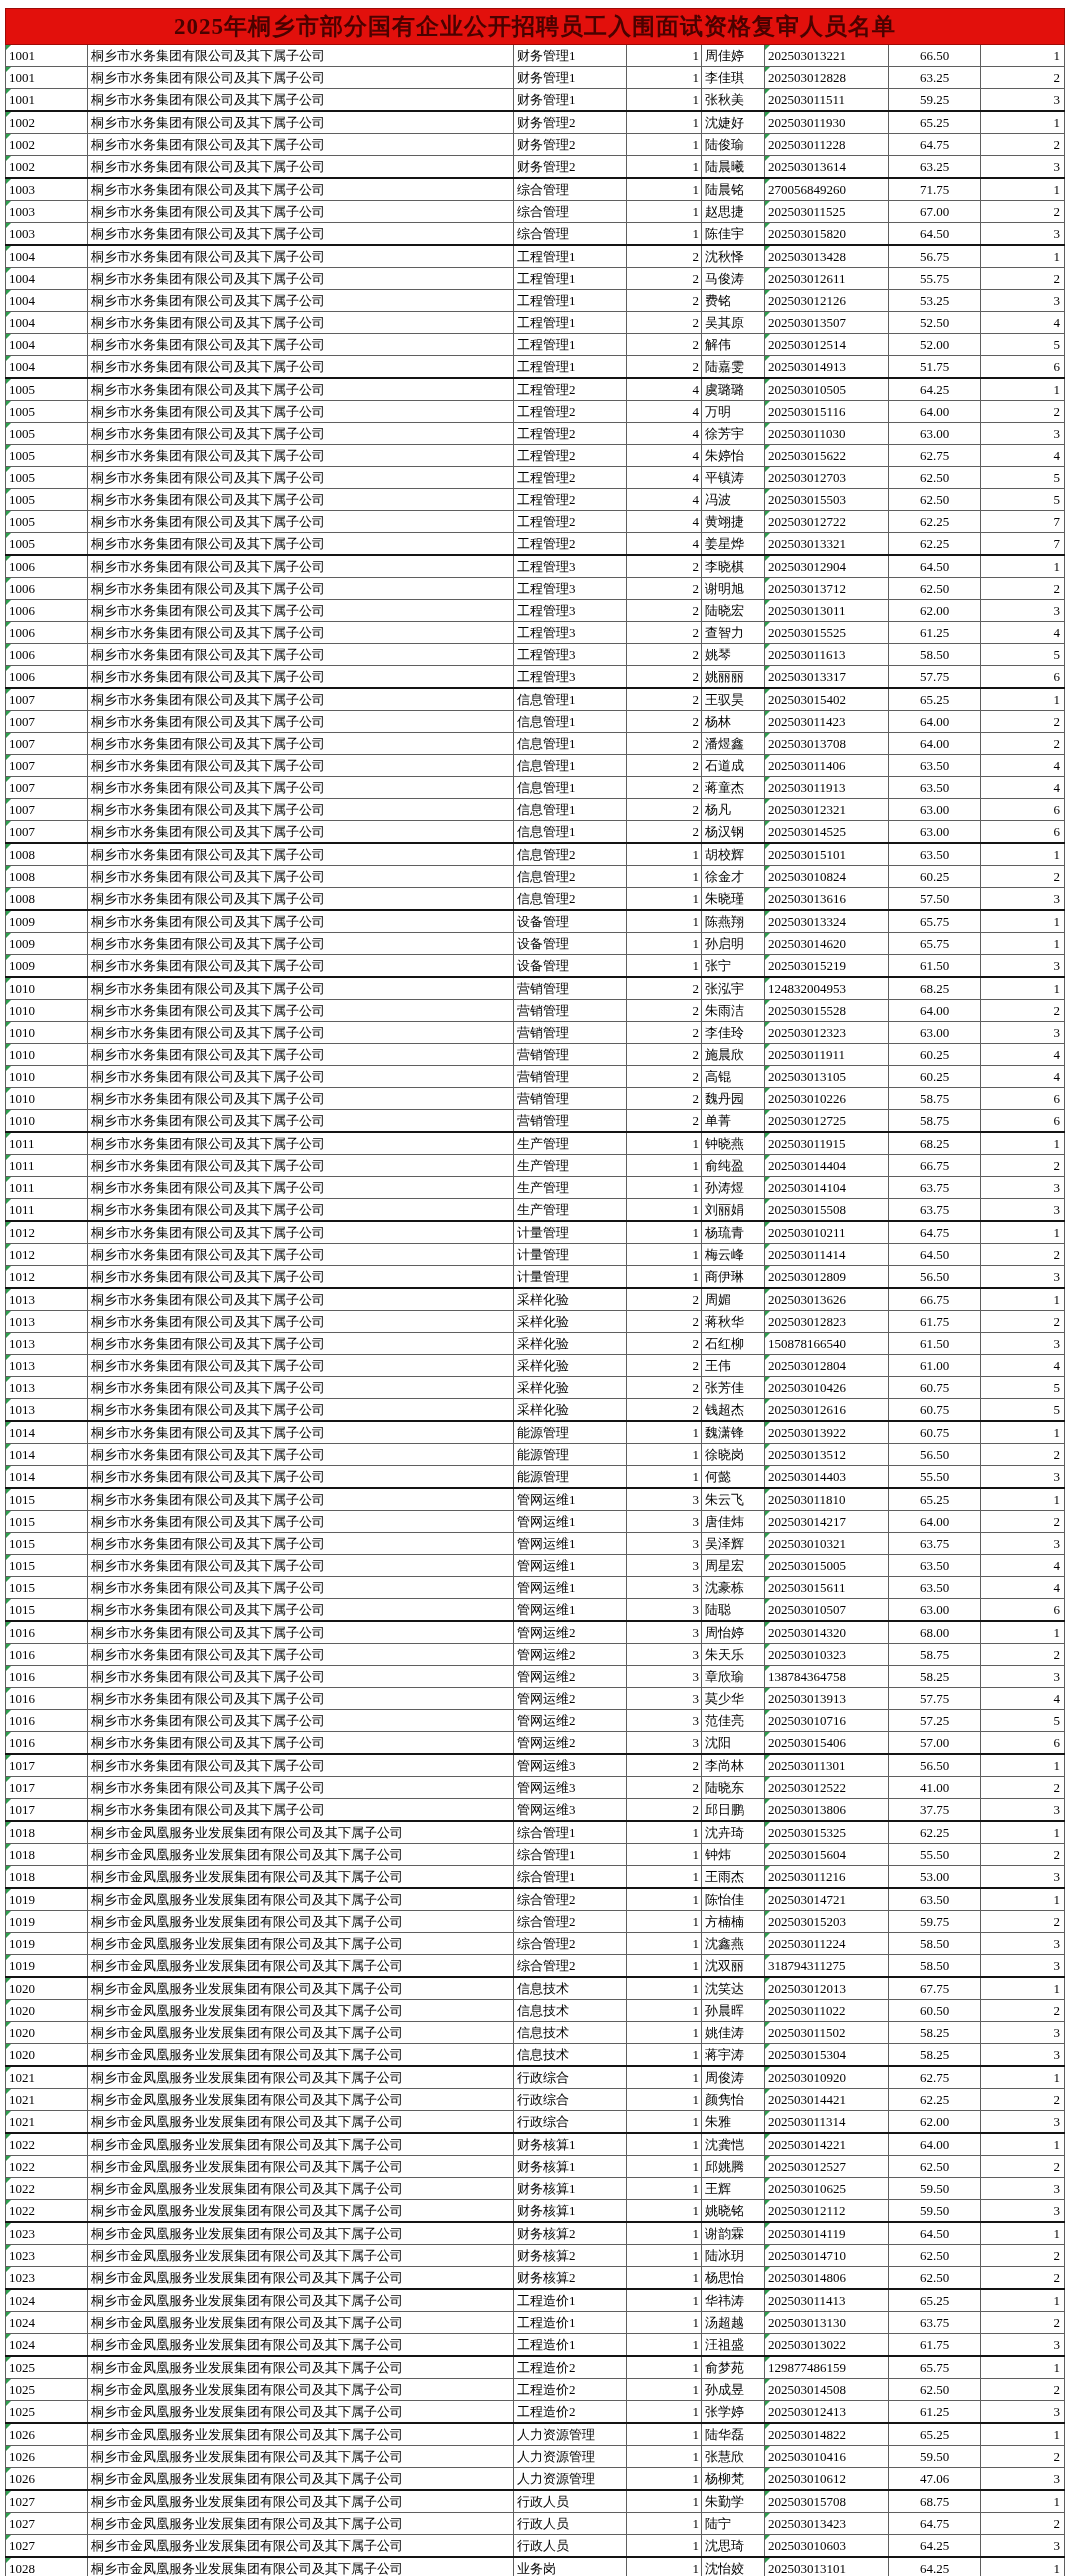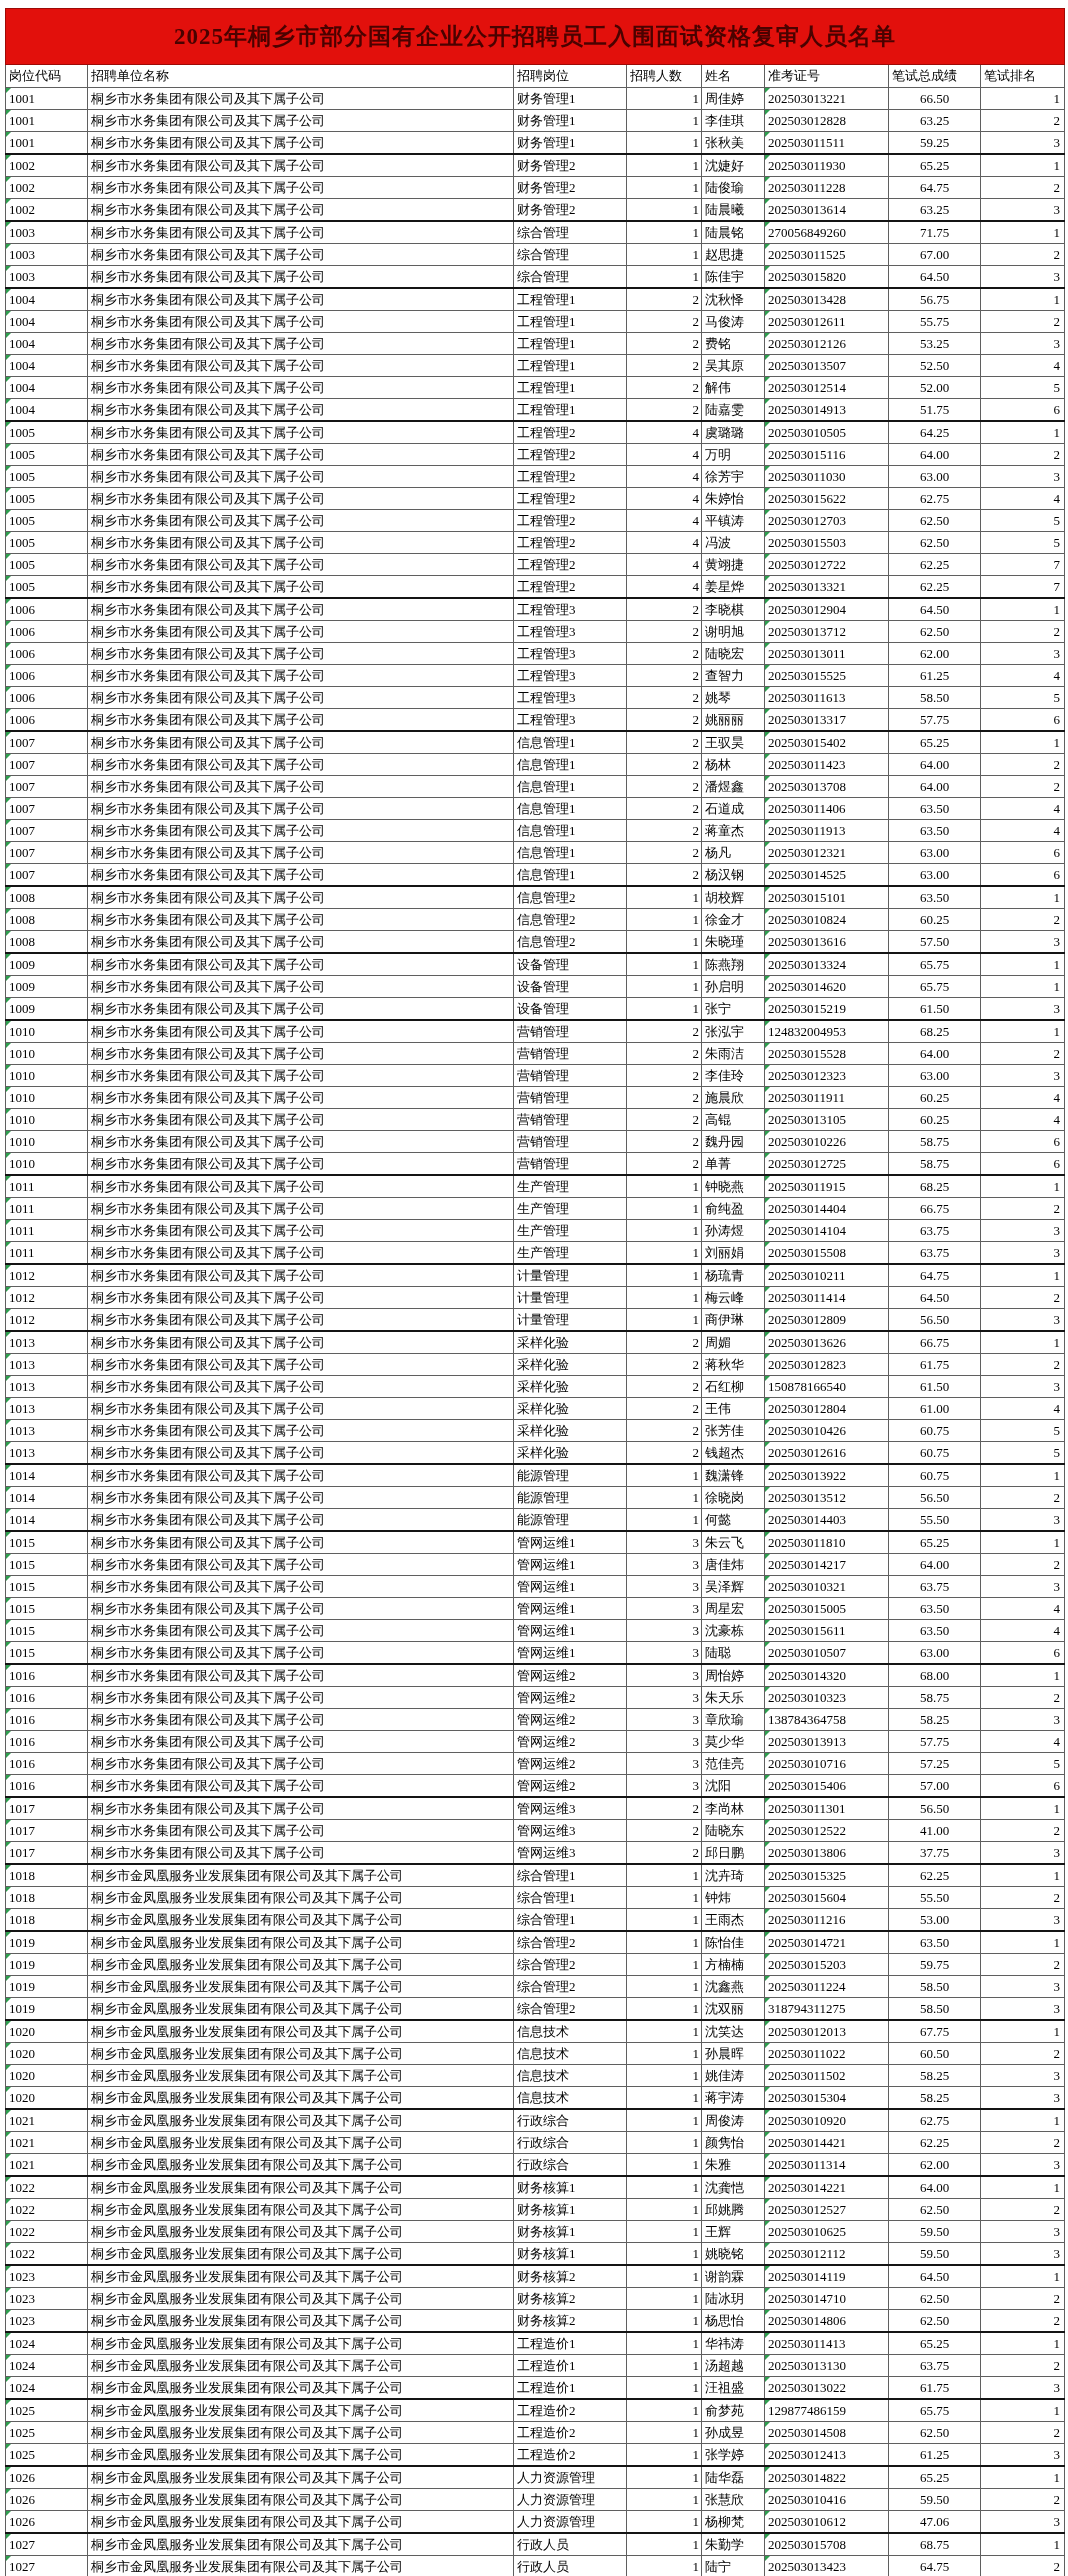--- a/index.html
+++ b/index.html
@@ -6,21 +6,21 @@
     --title-bg:#e2100c; --title-text:#4a0200; --grid:#5f5f5f;
     --grp:#141414; --flag:#2e9e4f;
   }
   html,body{margin:0;padding:0;background:#ffffff;}
   body{width:1069px;font-family:"Liberation Serif","DejaVu Serif",serif;color:#000;}
   .page{padding:8px 5px 6px 5px;}
   table{border-collapse:collapse;table-layout:fixed;width:1059px;border:1.5px solid #1a1a1a;}
   th,td{overflow:hidden;white-space:nowrap;box-sizing:border-box;}
   th.title-cell{
     background:var(--title-bg,#e2100c);color:var(--title-text,#4a0200);
-    font-size:23px;font-weight:bold;height:56px;text-align:center;
+    font-size:23px;font-weight:bold;height:36px;text-align:center;
     letter-spacing:1px;border:1px solid #9e0a06;
   }
   tr.head-row th{
     font-weight:normal;font-size:13px;text-align:left;height:23px;
     padding:0 3px;border:1px solid var(--grid,#5f5f5f);background:#fff;
   }
   tbody td{
     font-size:13px;height:21px;line-height:21px;padding:0 3px;
     border:1px solid var(--grid,#5f5f5f);position:relative;background:#fff;
   }
@@ -46,30 +46,20 @@
       <col style="width:75px">
         <col style="width:63px">
         <col style="width:124px">
       <col style="width:92px">
         <col style="width:84px">
     </colgroup>
     <thead>
       <tr>
         <th class="title-cell" colspan="8">2025年桐乡市部分国有企业公开招聘员工入围面试资格复审人员名单</th>
       </tr>
-      <tr class="head-row">
-        <th>岗位代码</th>
-        <th>招聘单位名称</th>
-        <th>招聘岗位</th>
-        <th>招聘人数</th>
-        <th>姓名</th>
-        <th>准考证号</th>
-        <th>笔试总成绩</th>
-        <th>笔试排名</th>
-      </tr>
     </thead>
     <tbody id="roster-body">
         <tr>
           <td class="c0 c-left flag">1001</td>
           <td class="c1 c-left">桐乡市水务集团有限公司及其下属子公司</td>
           <td class="c2 c-left">财务管理1</td>
           <td class="c3 c-right">1</td>
           <td class="c4 c-left">周佳婷</td>
           <td class="c5 c-left flag">202503013221</td>
           <td class="c6 c-center">66.50</td>

